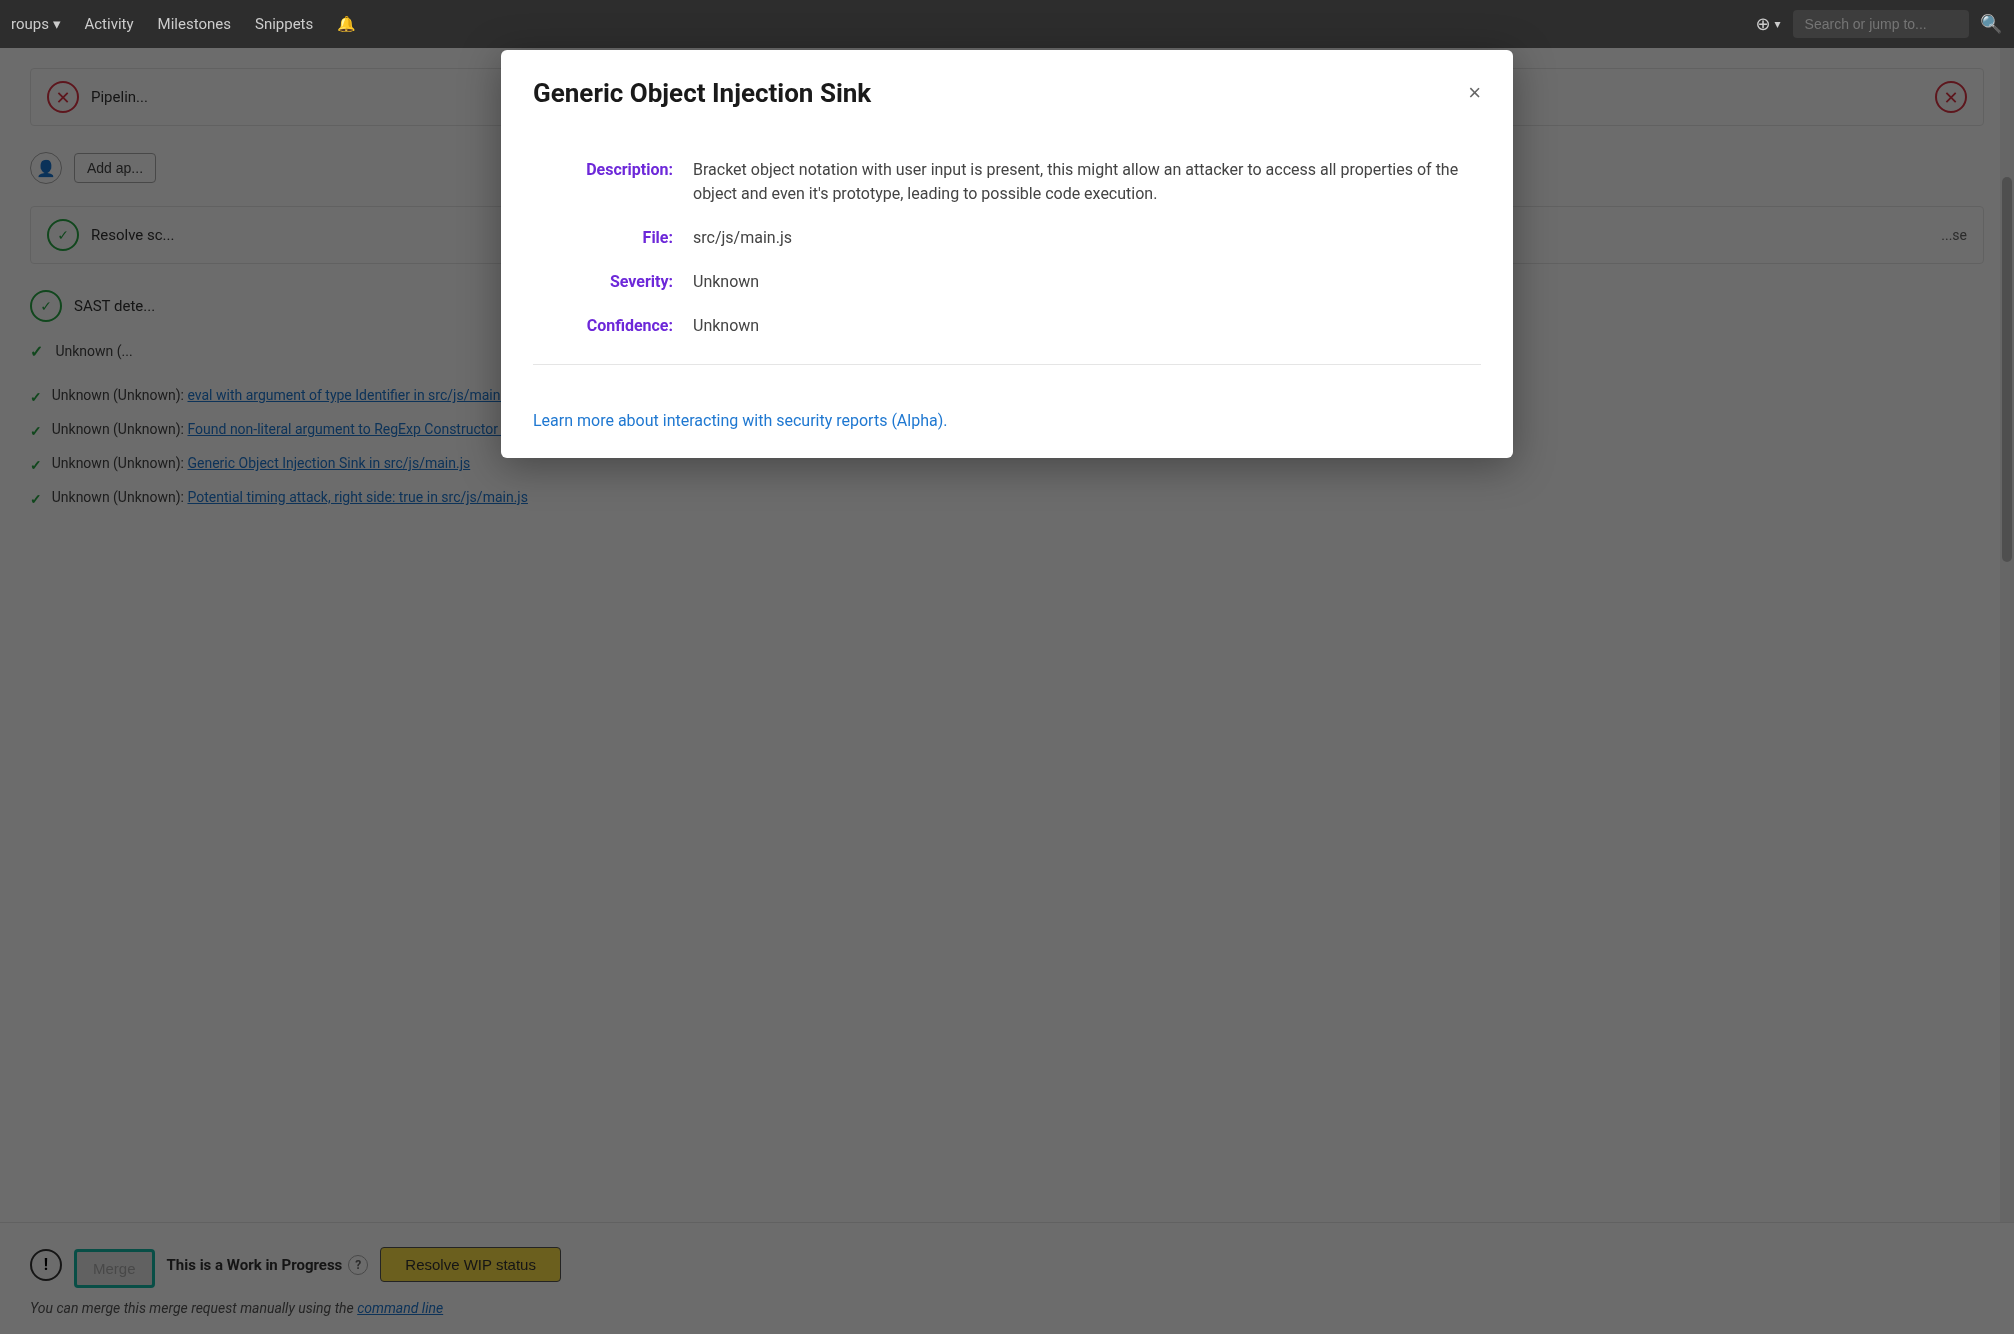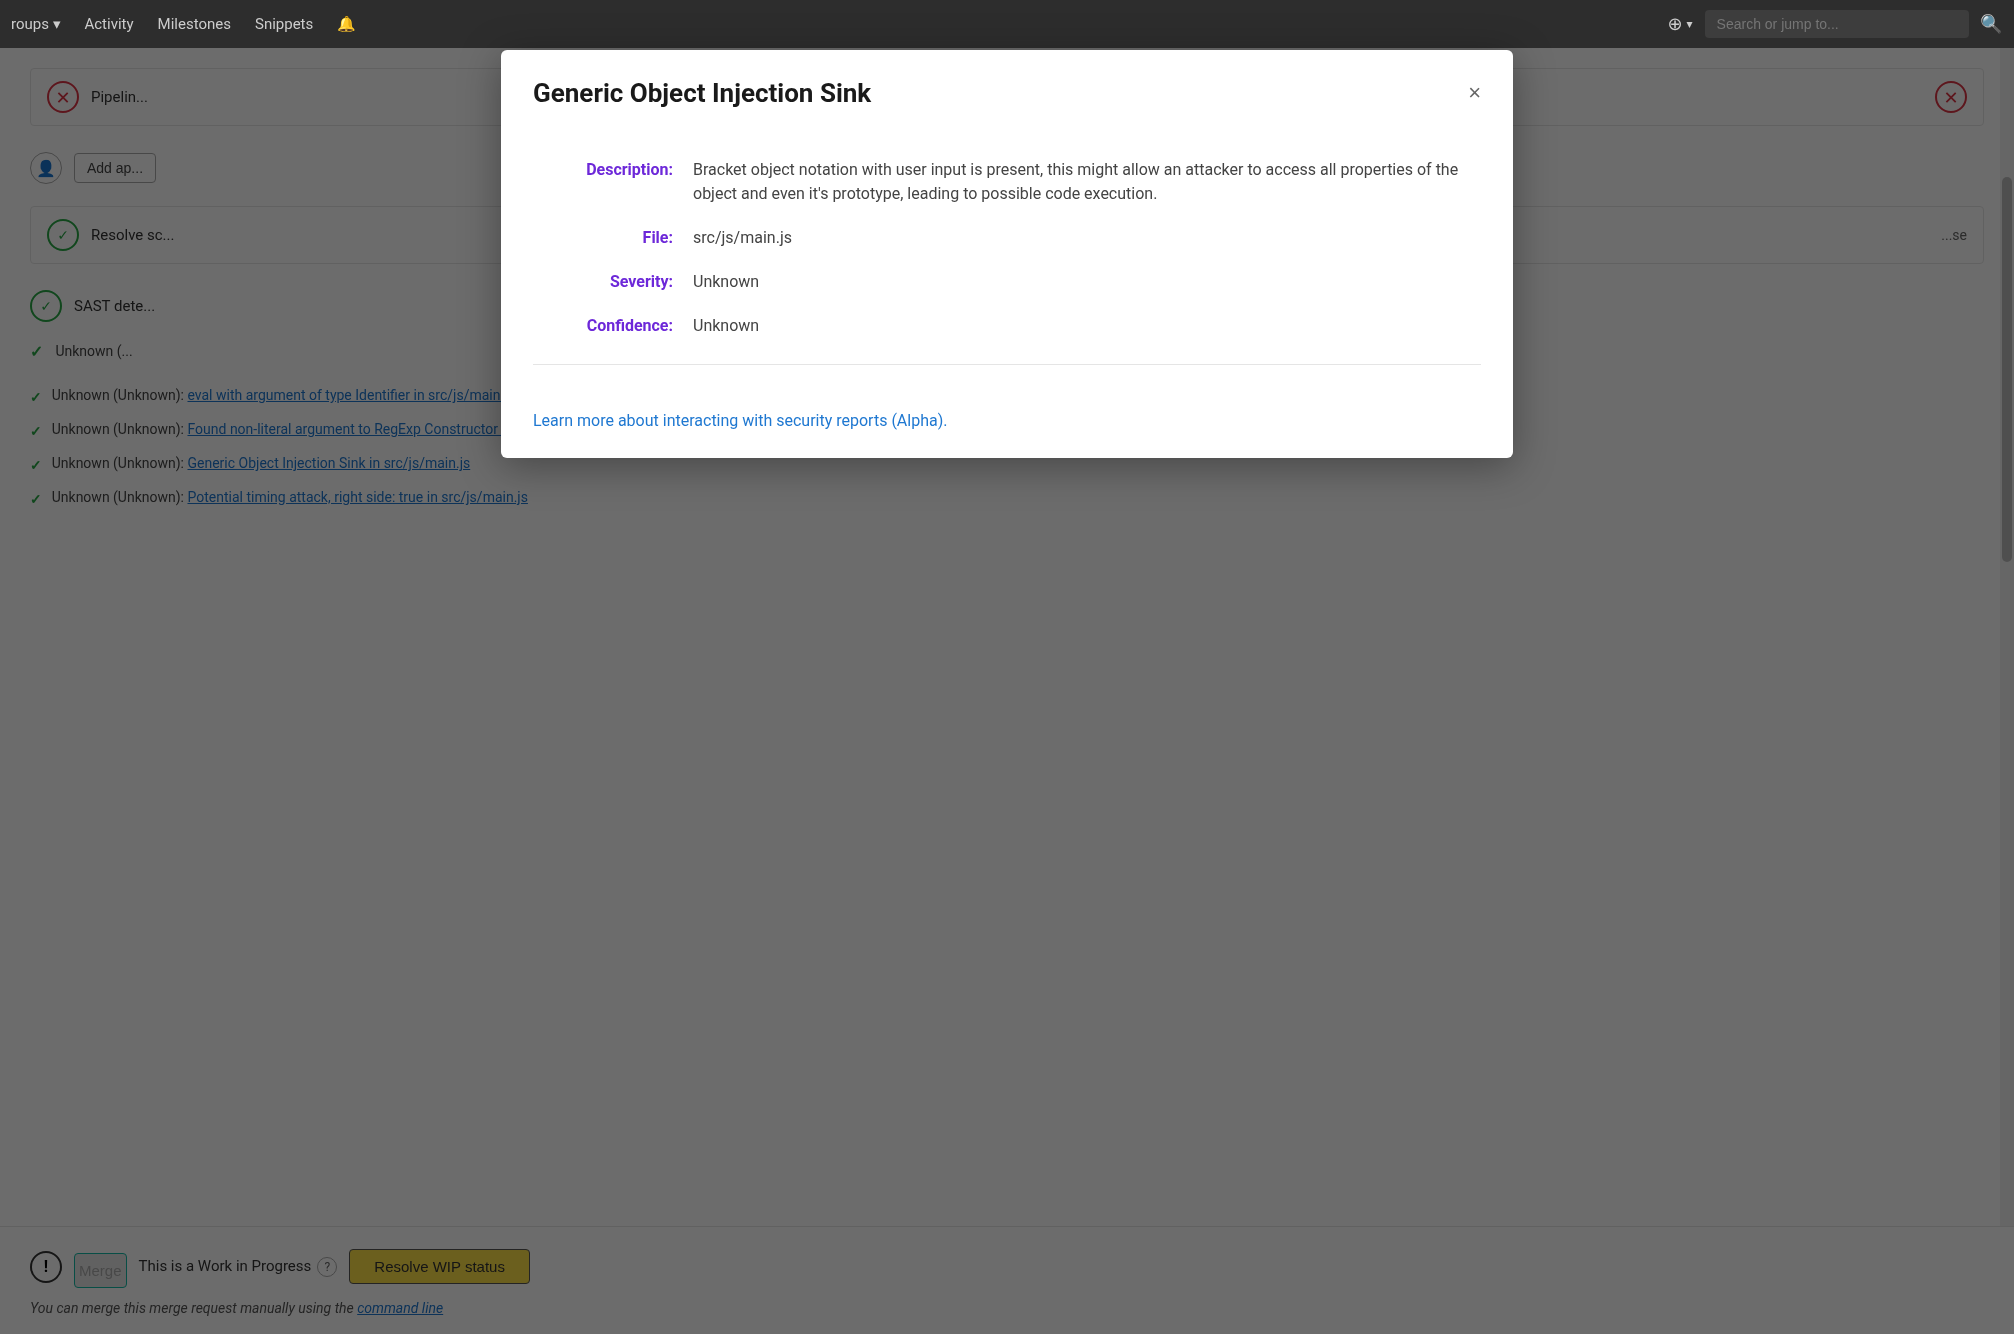--- a/index.html
+++ b/index.html
@@ -41,21 +41,21 @@
       align-items: center;
       gap: 12px;
     }
     .search-box {
       background: #3d3d3d;
       border: none;
       color: #aaa;
       padding: 6px 12px;
       border-radius: 4px;
       font-size: 14px;
-      width: 264px;
+      width: 176px;
     }
 
     
     .bg-content {
       position: absolute;
       top: 48px;
       left: 0;
       right: 0;
       bottom: 0;
       background: #fff;
@@ -232,33 +232,33 @@
       border-radius: 50%;
       border: 2px solid #333;
       display: flex; align-items: center; justify-content: center;
       font-size: 16px;
       font-weight: bold;
     }
 
     .btn-disabled {
       background: #e5e5e5;
       color: #aaa;
-      border: 1px solid #14b8a6;
-      padding: 8px 4px;
+      border: 3px solid #14b8a6;
+      padding: 8px 16px;
       border-radius: 4px;
       font-size: 15px;
       cursor: not-allowed;
       margin-top: 8px;
     }
 
     .wip-text {
       font-size: 15px;
-      font-weight: 400;
+      font-weight: 700;
       color: #333;
-      display: flex; gap: 6px;
+      display: flex; align-items: center; gap: 6px;
     }
 
     .btn-resolve {
       border: 1px solid #555;
       background: #fde047;
       color: #333;
       padding: 8px 24px;
       border-radius: 4px;
       font-size: 15px;
       cursor: pointer;

